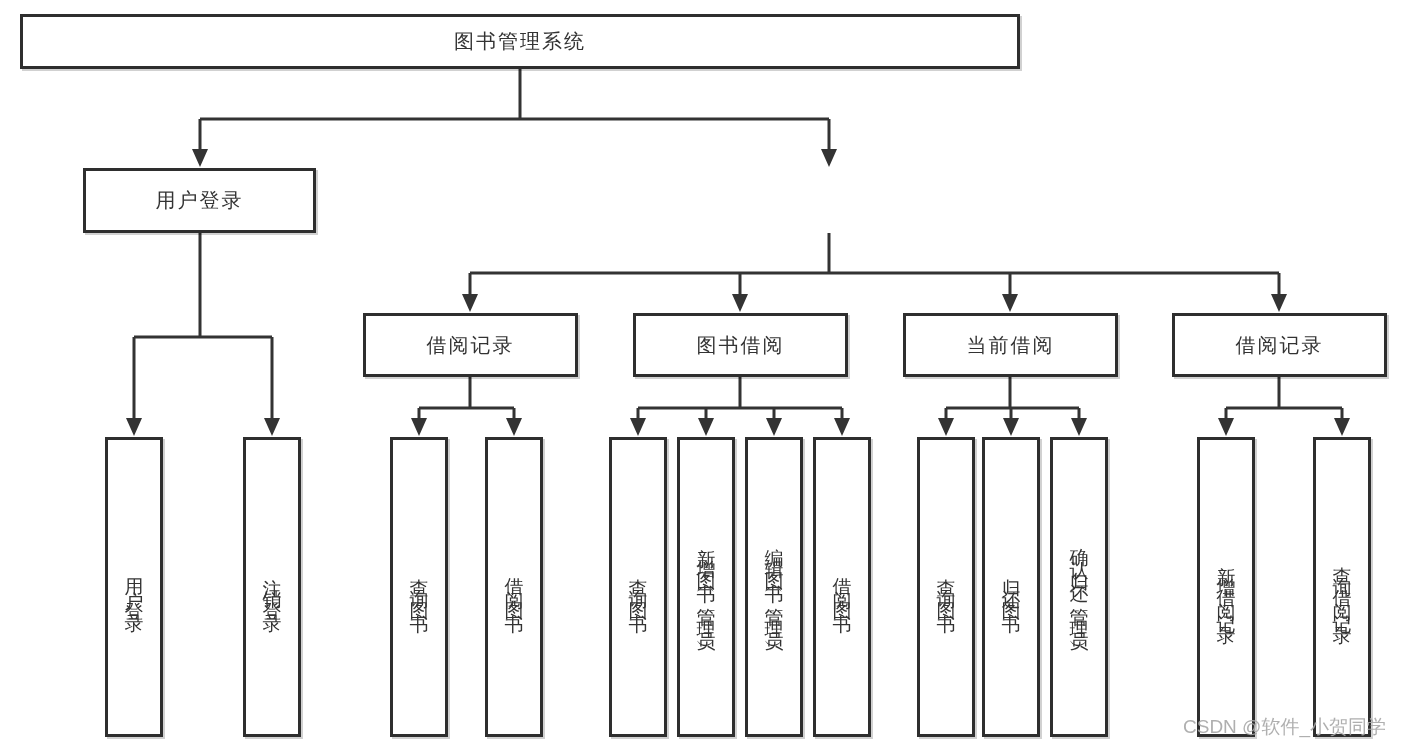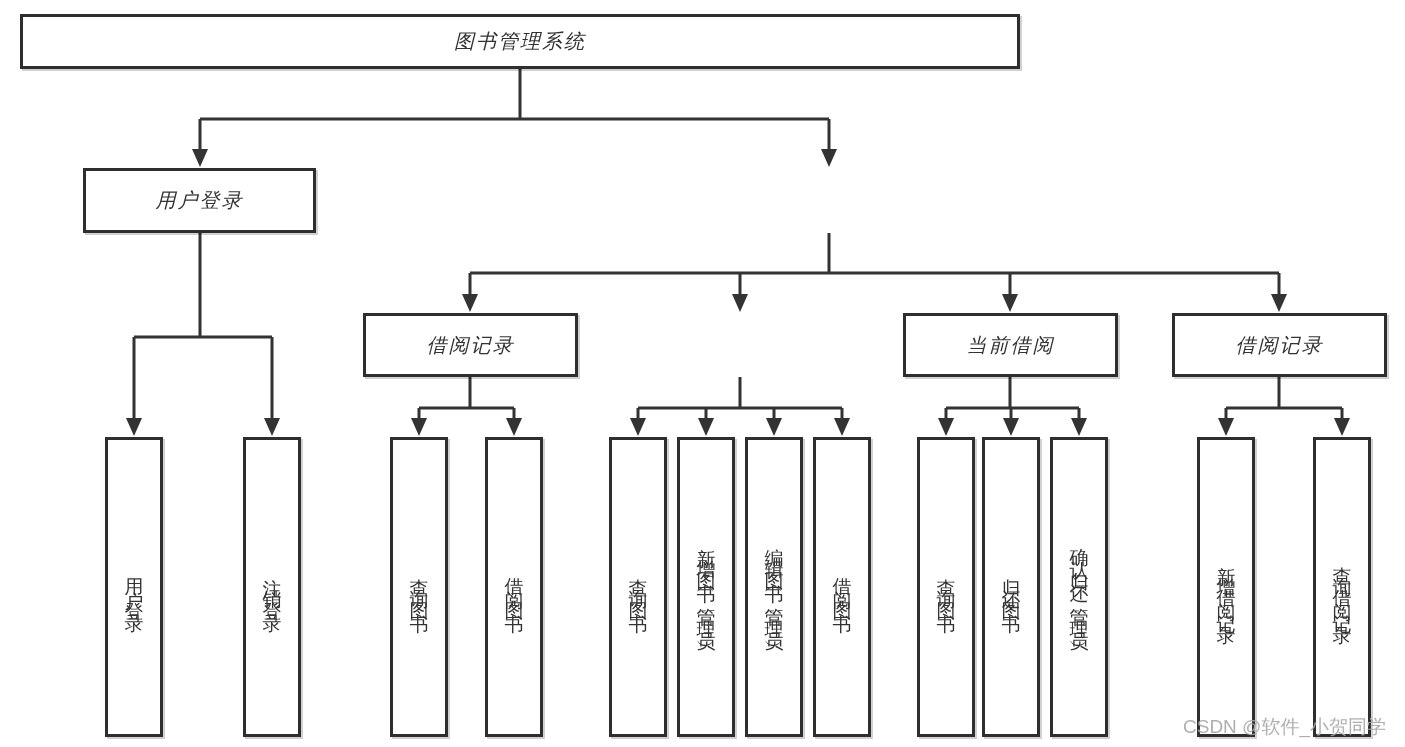--- a/index.html
+++ b/index.html
@@ -20,21 +20,21 @@
     box-sizing: border-box;
     background: #ffffff;
     border: 3px solid #2e2e2e;
     box-shadow: 2px 2px 0 rgba(0,0,0,0.18);
     color: #333333;
     display: flex;
     align-items: center;
     justify-content: center;
     z-index: 2;
   }
-  .hbox { font-size: 20px; letter-spacing: 2px; font-style: italic; }
+  .hbox { font-size: 20px; letter-spacing: 2px; }
   .leaf {
     top: 437px;
     width: 58px;
     height: 300px;
     font-size: 19px;
     writing-mode: vertical-rl;
     text-orientation: mixed;
     letter-spacing: 12px;
     line-height: 52px;
   }
@@ -79,20 +79,21 @@
 
     <path class="ln" d="M1279 377 V408 M1226 408 H1342 M1226 408 V420 M1342 408 V420"></path>
     <path class="ar" d="M1218 418 H1234 L1226 436 Z M1334 418 H1350 L1342 436 Z"></path>
   </svg>
 
   <div class="box hbox root">图书管理系统</div>
 
   <div class="box hbox lvl2" style="left:83px;">用户登录</div>
 
   <div class="box hbox lvl3" style="left:363px;">借阅记录</div>
+  <div class="box hbox lvl3" style="left:633px;">图书借阅</div>
   <div class="box hbox lvl3" style="left:1172px;">借阅记录</div>
   <div class="box hbox lvl3" style="left:903px;">当前借阅</div>
 
   <div class="box leaf" style="left:105px;">用户登录</div>
   <div class="box leaf" style="left:243px;">注销登录</div>
 
   <div class="box leaf" style="left:390px;">查询图书</div>
   <div class="box leaf" style="left:485px;">借阅图书</div>
 
   <div class="box leaf" style="left:609px;">查询图书</div>

